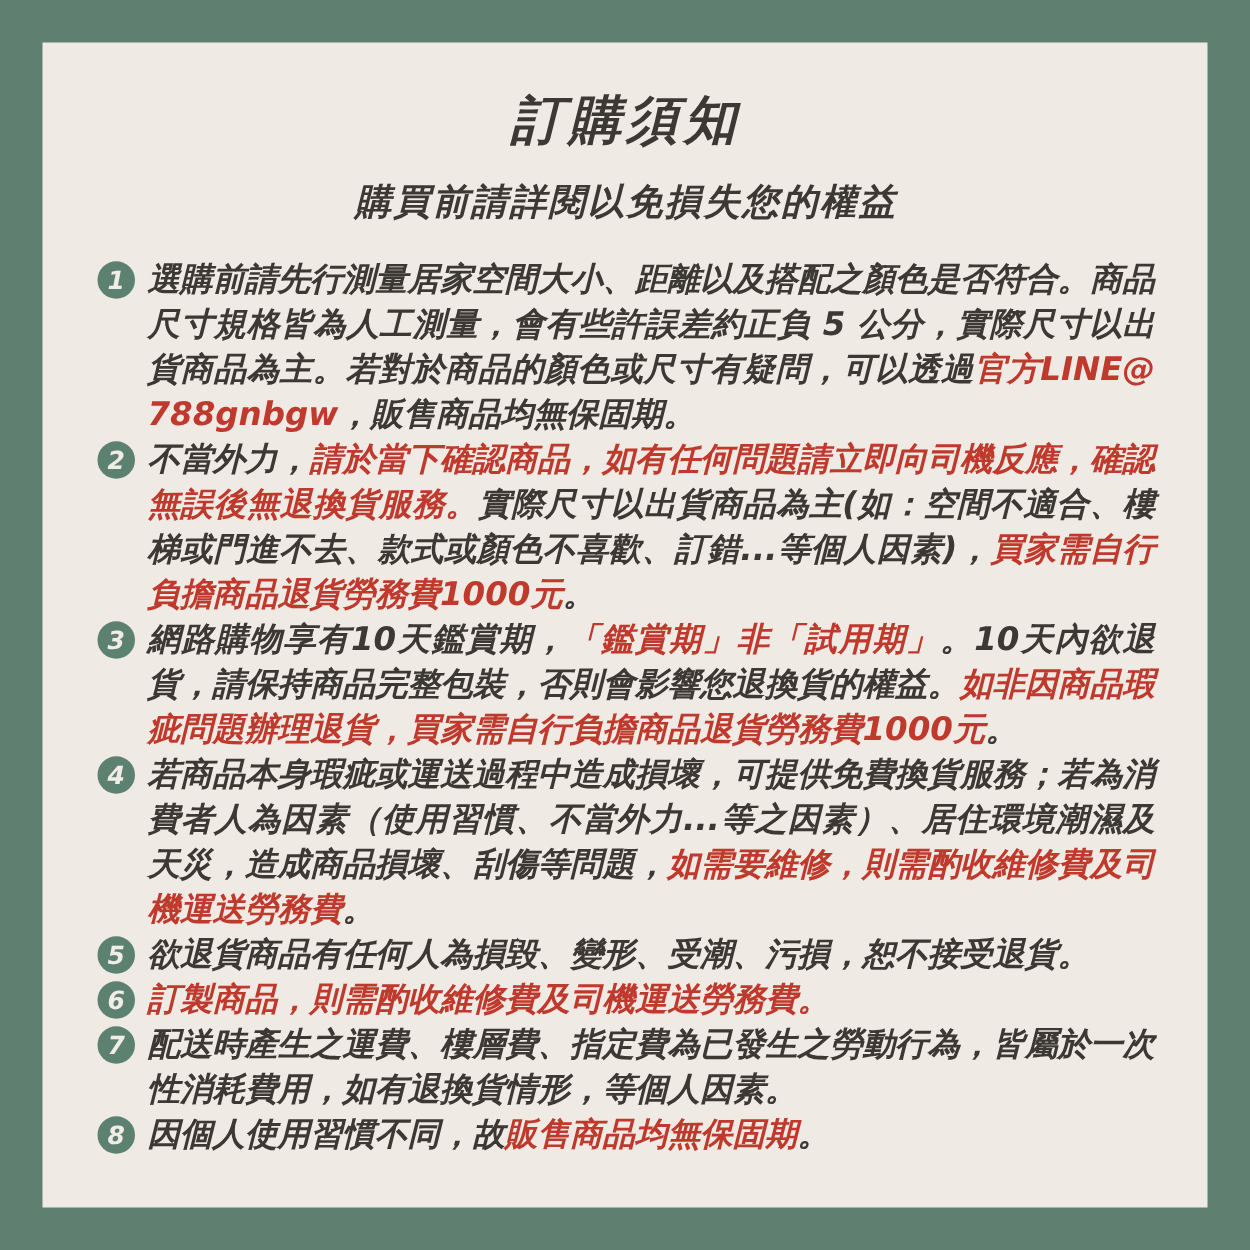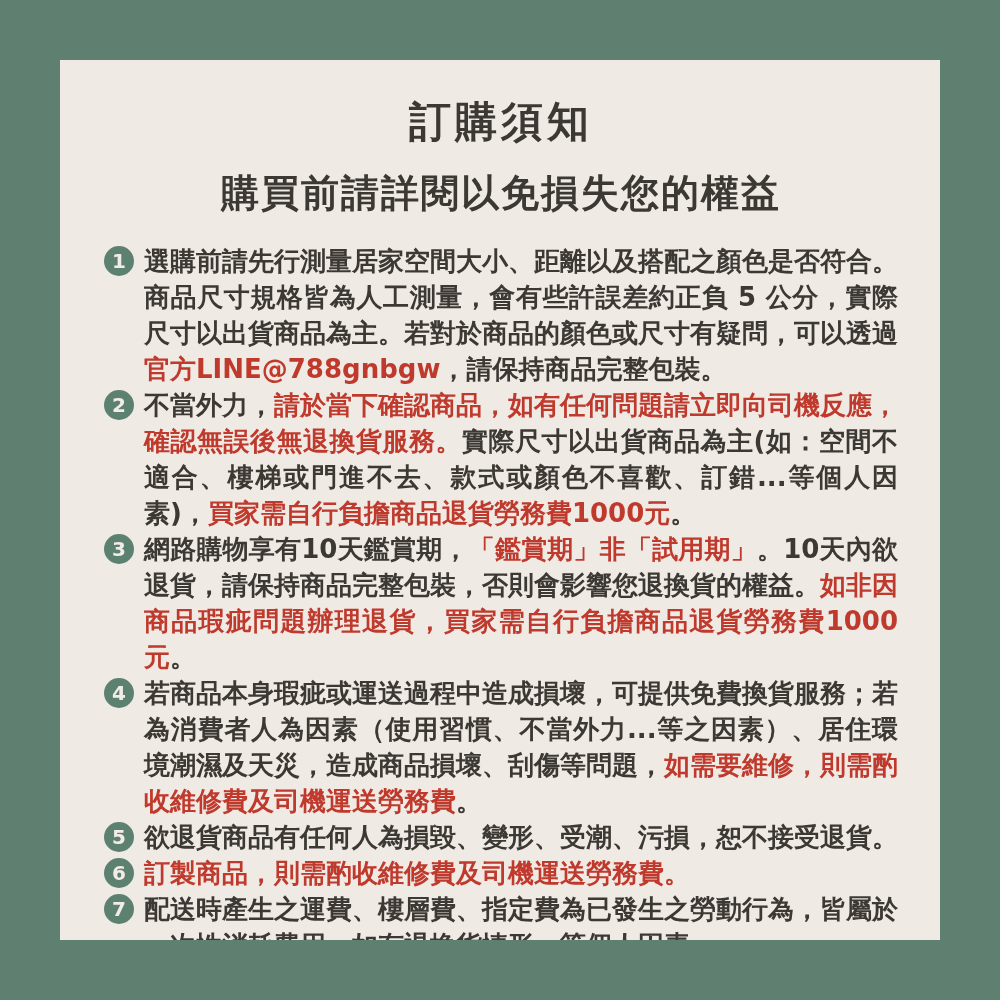--- a/index.html
+++ b/index.html
@@ -7,42 +7,43 @@
     padding: 0;
     width: 1000px;
     height: 1000px;
     font-family: "DejaVu Sans", "Liberation Sans", sans-serif;
   }
   .frame {
     box-sizing: border-box;
     width: 1000px;
     height: 1000px;
     background: var(--border-green);
-    padding: 60px;
+    padding: 34px;
+    font-style: italic;
   }
   .card {
     box-sizing: border-box;
     width: 100%;
     height: 100%;
     background: var(--card-bg);
     padding: 34px 42px 20px 44px;
     overflow: hidden;
   }
   .title {
     margin: 0;
     text-align: center;
     font-size: 42px;
     font-weight: 700;
     letter-spacing: 4px;
     color: var(--text-dark);
   }
   .subtitle {
     margin: 18px 0 24px 0;
     text-align: center;
-    font-size: 38px;
+    font-size: 29px;
     font-weight: 700;
     letter-spacing: 2px;
     color: var(--text-dark);
   }
   .items {
     display: block;
   }
   .item {
     display: flex;
     align-items: flex-start;
@@ -78,21 +79,21 @@
 </head>
 <body>
 
 <div class="frame">
   <div class="card">
     <h1 class="title">訂購須知</h1>
     <h2 class="subtitle">購買前請詳閱以免損失您的權益</h2>
     <div class="items" id="items">
         <div class="item">
           <span class="badge">1</span>
-          <p class="text"><span class="dark">選購前請先行測量居家空間大小、距離以及搭配之顏色是否符合。商品尺寸規格皆為人工測量，會有些許誤差約正負 5 公分，實際尺寸以出貨商品為主。若對於商品的顏色或尺寸有疑問，可以透過</span><span class="red">官方LINE@788gnbgw</span><span class="dark">，請保持商品完整包裝。</span></p>
+          <p class="text"><span class="dark">選購前請先行測量居家空間大小、距離以及搭配之顏色是否符合。商品尺寸規格皆為人工測量，會有些許誤差約正負 5 公分，實際尺寸以出貨商品為主。若對於商品的顏色或尺寸有疑問，可以透過</span><span class="red">官方LINE@788gnbgw</span><span class="dark">，販售商品均無保固期。</span></p>
         </div>
         <div class="item">
           <span class="badge">2</span>
           <p class="text"><span class="dark">不當外力，</span><span class="red">請於當下確認商品，如有任何問題請立即向司機反應，確認無誤後無退換貨服務。</span><span class="dark">實際尺寸以出貨商品為主(如：空間不適合、樓梯或門進不去、款式或顏色不喜歡、訂錯...等個人因素)，</span><span class="red">買家需自行負擔商品退貨勞務費1000元</span><span class="dark">。</span></p>
         </div>
         <div class="item">
           <span class="badge">3</span>
           <p class="text"><span class="dark">網路購物享有10天鑑賞期，</span><span class="red">「鑑賞期」非「試用期」</span><span class="dark">。10天內欲退貨，請保持商品完整包裝，否則會影響您退換貨的權益。</span><span class="red">如非因商品瑕疵問題辦理退貨，買家需自行負擔商品退貨勞務費1000元</span><span class="dark">。</span></p>
         </div>
         <div class="item">

